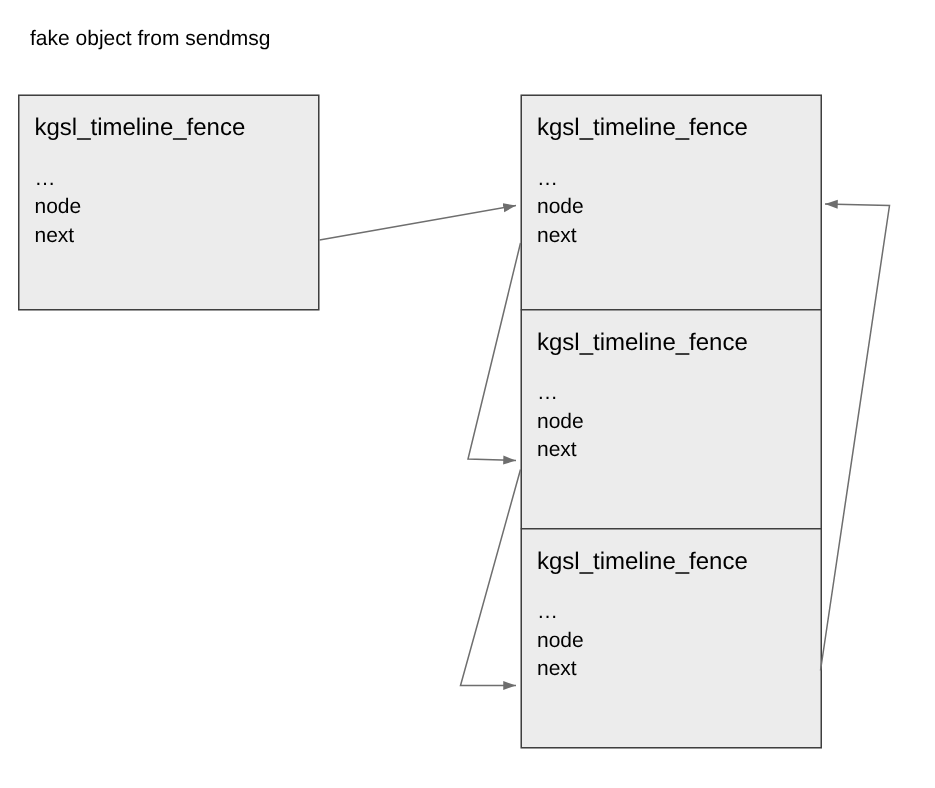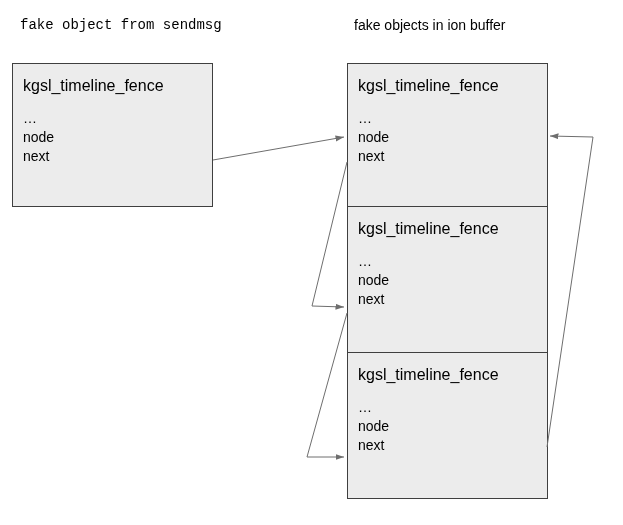--- a/index.html
+++ b/index.html
@@ -21,21 +21,21 @@
     overflow: hidden;
   }
   .diagram-title {
     position: absolute;
     top: 16px;
     font-size: 14px;
     line-height: 18px;
     color: var(--text);
     white-space: nowrap;
   }
-  .diagram-title.left  { left: 20px; font-family: Liberation Mono, monospace; }
+  .diagram-title.left  { left: 20px; }
   .diagram-title.right { left: 354px; }
 
   .obj-box {
     position: absolute;
     background: var(--box-fill);
     border: 1px solid var(--box-border);
     width: 201px;
     padding: 12px 9px 0 10px;
     font-size: 14px;
   }
@@ -71,21 +71,20 @@
   }
   svg.connectors .arrowhead-shape { fill: var(--connector); }
 </style>
 </head>
 <body>
 
 <div class="canvas">
 
   <div class="diagram-title left">fake object from sendmsg</div>
 
-  <div class="diagram-title right">fake objects in ion buffer</div>
 
   <div class="obj-box sendmsg-box">
     <div class="obj-title">kgsl_timeline_fence</div>
     <div class="obj-fields">
       <div class="obj-field">…</div>
       <div class="obj-field">node</div>
       <div class="obj-field">next</div>
     </div>
   </div>
 

